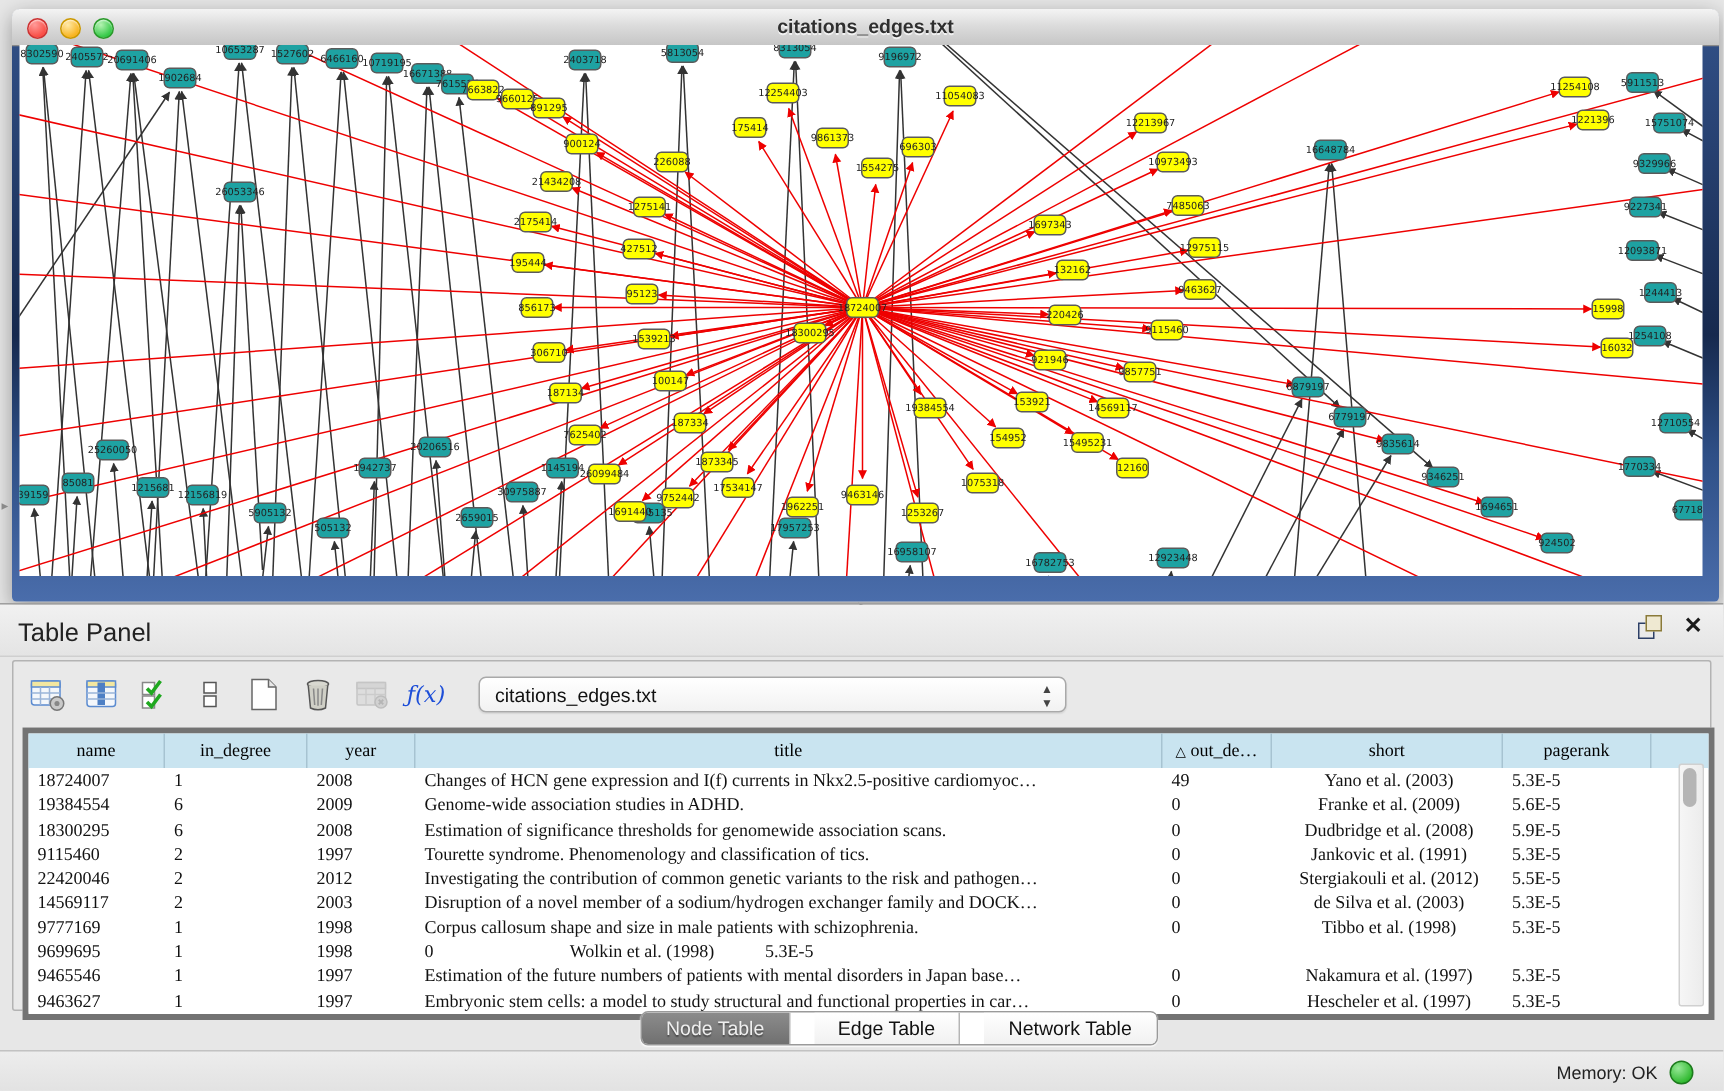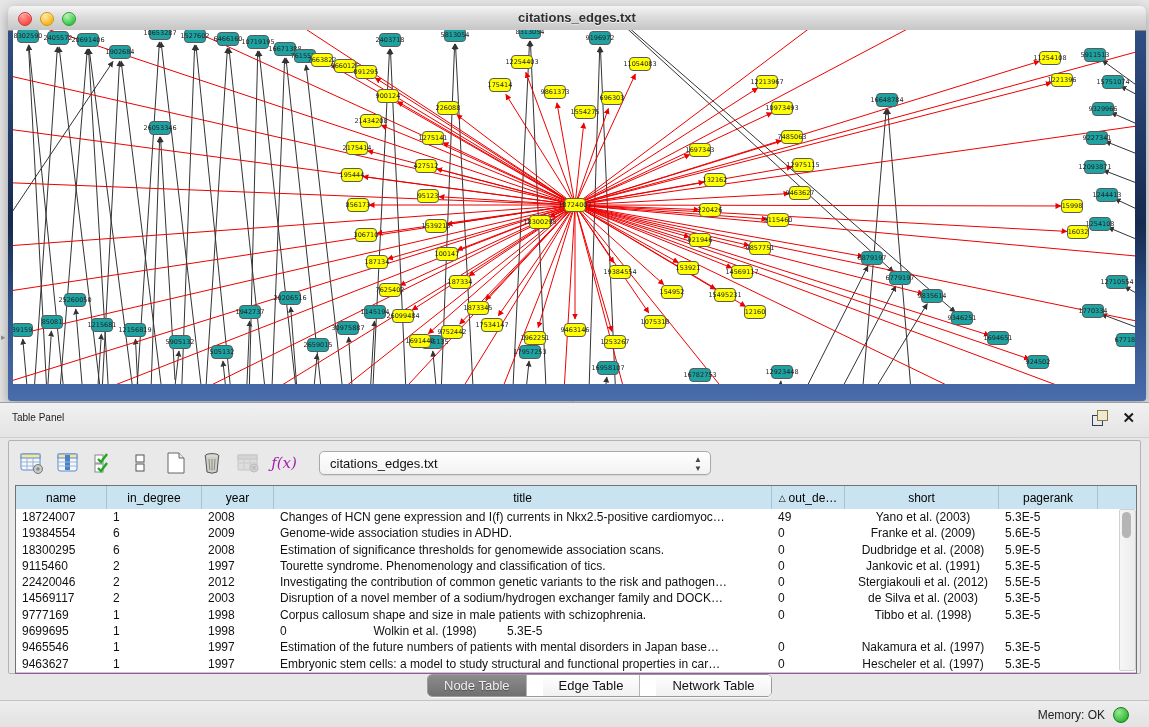--- a/index.html
+++ b/index.html
@@ -35,42 +35,42 @@
     position:absolute;left:5px;top:24px;width:1122px;height:354px;background:#ffffff;
   }
   .canvas svg{display:block;width:1122px;height:354px;}
   .nl{font-size:6.5px;fill:#222;text-anchor:middle;font-family:"DejaVu Sans",sans-serif;}
   
   .tp-header{
     position:absolute;left:0;top:402px;width:1149px;height:34px;
     background:linear-gradient(180deg,#f1f1f1,#e4e4e4);
     border-top:1px solid #9f9f9f;border-bottom:1px solid #cfcfcf;
   }
-  .tp-title{position:absolute;left:12px;top:9px;font-size:10px;color:#222;}
+  .tp-title{position:absolute;left:12px;top:9px;font-size:17px;color:#222;}
   .tp-actions{position:absolute;right:14px;top:7px;display:flex;gap:14px;align-items:center;}
   .tp-float{width:16px;height:16px;position:relative;cursor:pointer;}
   .tp-float .sq1{position:absolute;left:0;bottom:0;width:9px;height:9px;border:1.5px solid #2c3f66;background:transparent;}
   .tp-float .sq2{position:absolute;right:0;top:0;width:9px;height:9px;border:1.5px solid #8a7a3a;background:#efe9d2;}
   .tp-close{font-size:15px;font-weight:bold;color:#1a1a1a;cursor:pointer;line-height:16px;}
   .tp-body{
     position:absolute;left:8px;top:440px;width:1131px;height:232px;
     background:#e9e9e9;border:1px solid #b3b3b3;border-radius:2px;
   }
   .toolbar{position:absolute;left:10px;top:4px;height:36px;display:flex;align-items:center;gap:10px;}
   .tb-icon{width:26px;height:26px;display:flex;align-items:center;justify-content:center;cursor:pointer;}
-  .fx{font-family:"DejaVu Serif",serif;font-style:italic;font-size:15px;color:#a21caf;}
+  .fx{font-family:"DejaVu Serif",serif;font-style:italic;font-size:15px;color:#1d4ed8;}
   .combo{
     width:392px;height:24px;margin-left:12px;background:linear-gradient(180deg,#ffffff,#f2f2f2);
     border:1px solid #a9a9a9;border-radius:5px;position:relative;
     font-size:13px;color:#111;line-height:24px;padding-left:10px;box-sizing:border-box;cursor:pointer;
     box-shadow:0 1px 1px rgba(0,0,0,.08);
   }
   .combo .stepper{position:absolute;right:8px;top:3px;font-size:8px;color:#444;line-height:9px;text-align:center;}
   
-  .grid{position:absolute;left:6px;top:44px;width:1120px;height:187px;background:#f0abfc;border:1px solid #737373;}
+  .grid{position:absolute;left:6px;top:44px;width:1120px;height:187px;background:#ffffff;border:4px solid #737373;font-family:Liberation Serif, serif;}
   .grid-head{display:flex;height:23px;background:#c9e4f0;border-bottom:1px solid #9ab7c5;}
   .gh{box-sizing:border-box;border-right:1px solid #a7c3d1;font-size:12px;color:#000;
       display:flex;align-items:center;justify-content:center;overflow:hidden;white-space:nowrap;cursor:pointer;}
   .gh .sortglyph{font-size:9px;margin-right:3px;}
   .grid-rows{position:absolute;left:0;top:23px;right:0;bottom:0;overflow:hidden;}
   .gr{display:flex;height:16.3px;background:#fff;}
   .gc{box-sizing:border-box;font-size:12px;color:#111;white-space:nowrap;overflow:hidden;
       padding:1px 4px 0 6px;line-height:15px;}
   .gc.center{text-align:center;}
   .vscroll{

